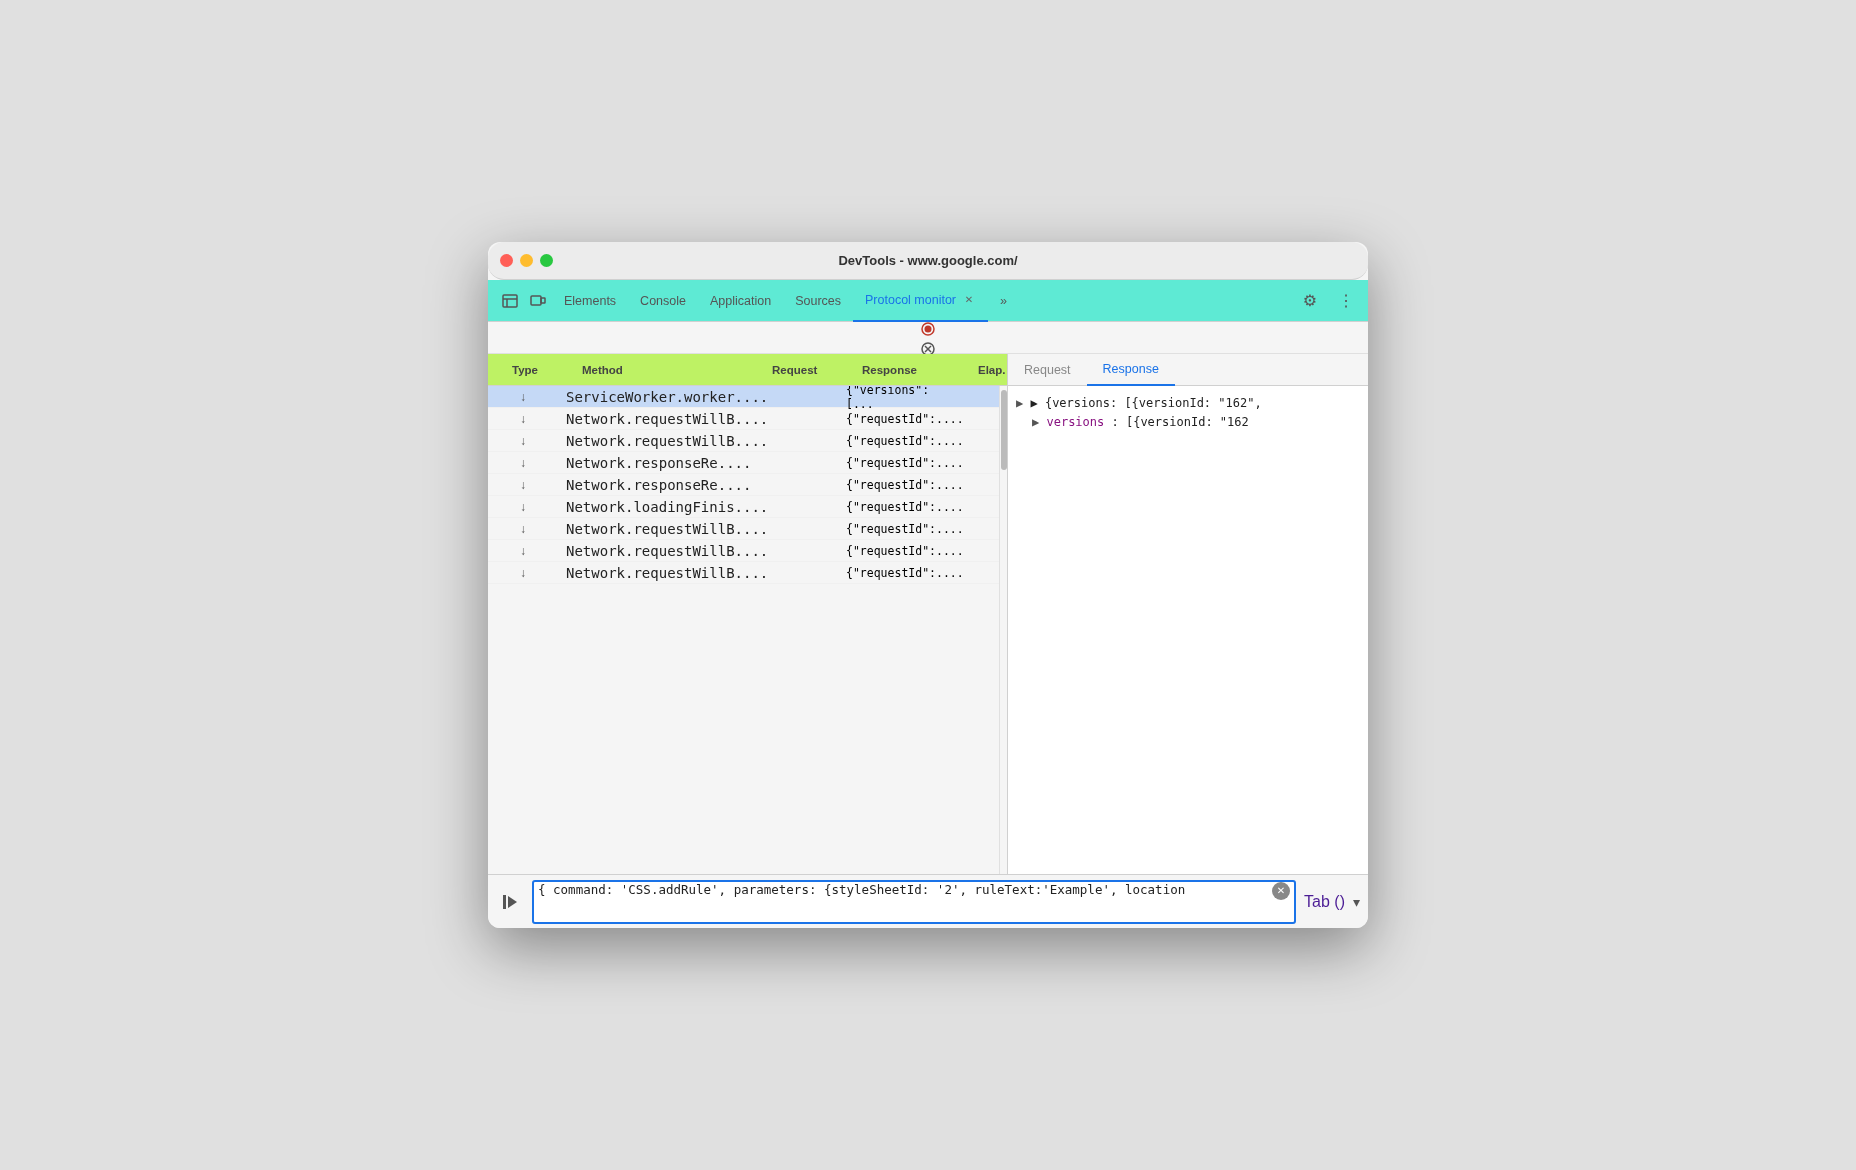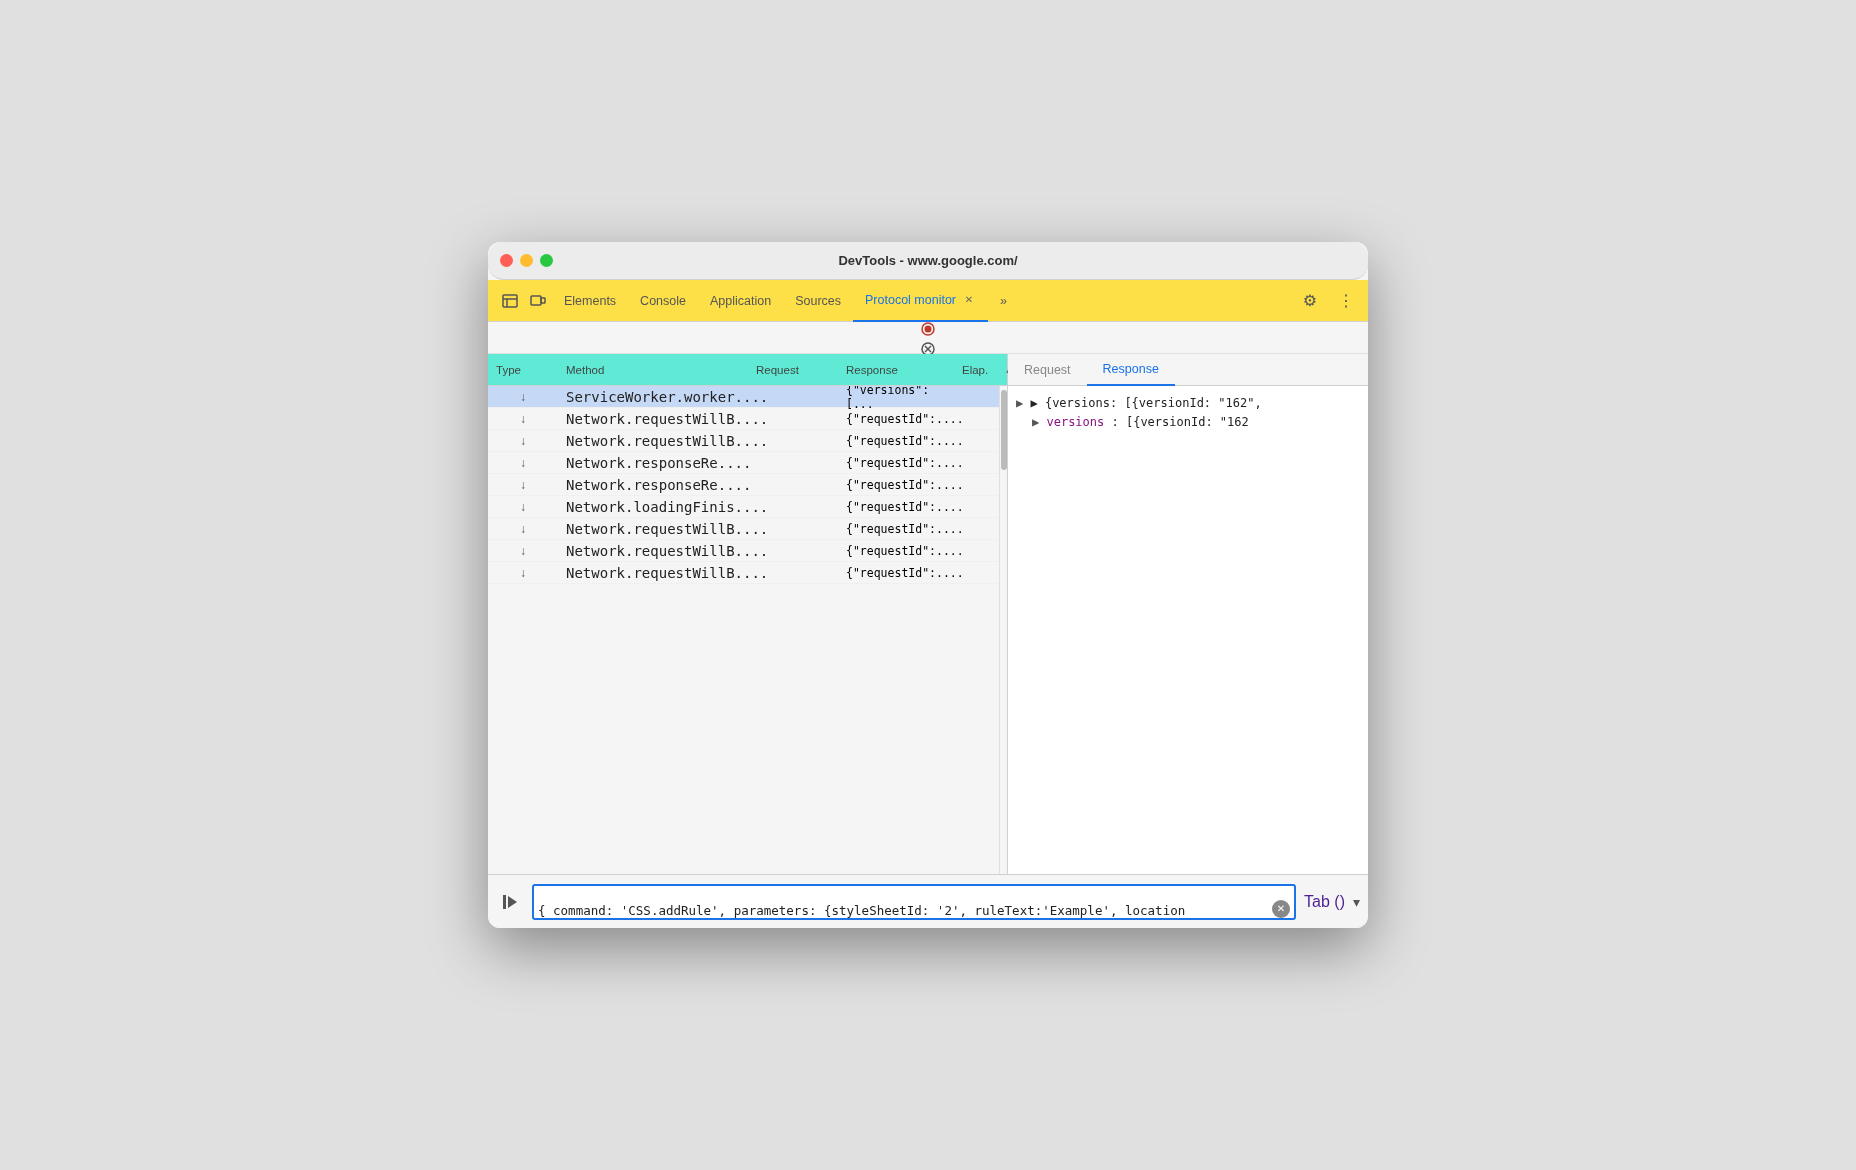--- a/index.html
+++ b/index.html
@@ -39,21 +39,21 @@
     .tl-green { background: #28c840; }
     .title-text {
       position: absolute;
       left: 50%;
       transform: translateX(-50%);
       font-size: 13px;
       font-weight: 600;
       color: #333;
     }
     .toolbar {
-      background: #fde047;
+      background: #5eead4;
       height: 42px;
       display: flex;
       align-items: center;
       padding: 0 8px;
       border-bottom: 1px solid #d0d0d0;
     }
     .toolbar-tabs {
       display: flex;
       align-items: center;
       gap: 0;
@@ -132,27 +132,28 @@
       height: 520px;
     }
     .left-panel {
       width: 520px;
       border-right: 1px solid #d0d0d0;
       display: flex;
       flex-direction: column;
     }
     .table-header {
       display: flex;
-      background: #5eead4;
+      background: #bef264;
       border-bottom: 1px solid #d0d0d0;
       height: 32px;
       align-items: center;
       font-size: 11.5px;
       color: #444;
-      font-weight: 400;
+      font-weight: 700;
+      padding-left: 16px;
     }
     .col-type { width: 70px; padding: 0 8px; flex-shrink: 0; }
     .col-method { width: 190px; padding: 0 8px; flex-shrink: 0; }
     .col-request { width: 90px; padding: 0 8px; flex-shrink: 0; }
     .col-response { width: 120px; padding: 0 8px; flex-shrink: 0; }
     .col-elapsed { width: 60px; padding: 0 4px; display: flex; align-items: center; gap: 16px; flex-shrink: 0; }
     .sort-arrow { font-size: 10px; color: #666; }
     .table-body {
       flex: 1;
       overflow-y: auto;
@@ -224,23 +225,23 @@
       background: transparent;
       cursor: pointer;
       display: flex; align-items: center; justify-content: center;
       color: #555;
       font-size: 14px;
     }
     .command-input-wrap {
       flex: 1;
       border: 2px solid #1a73e8;
       border-radius: 3px;
-      height: 36px;
-      display: flex;
-      align-items: flex-end;
+      height: 44px;
+      display: flex;
+      align-items: flex-start;
       background: white;
       padding: 0 4px;
       position: relative;
     }
     .command-input {
       flex: 1;
       border: none;
       outline: none;
       font-size: 12.5px;
       font-family: monospace;

